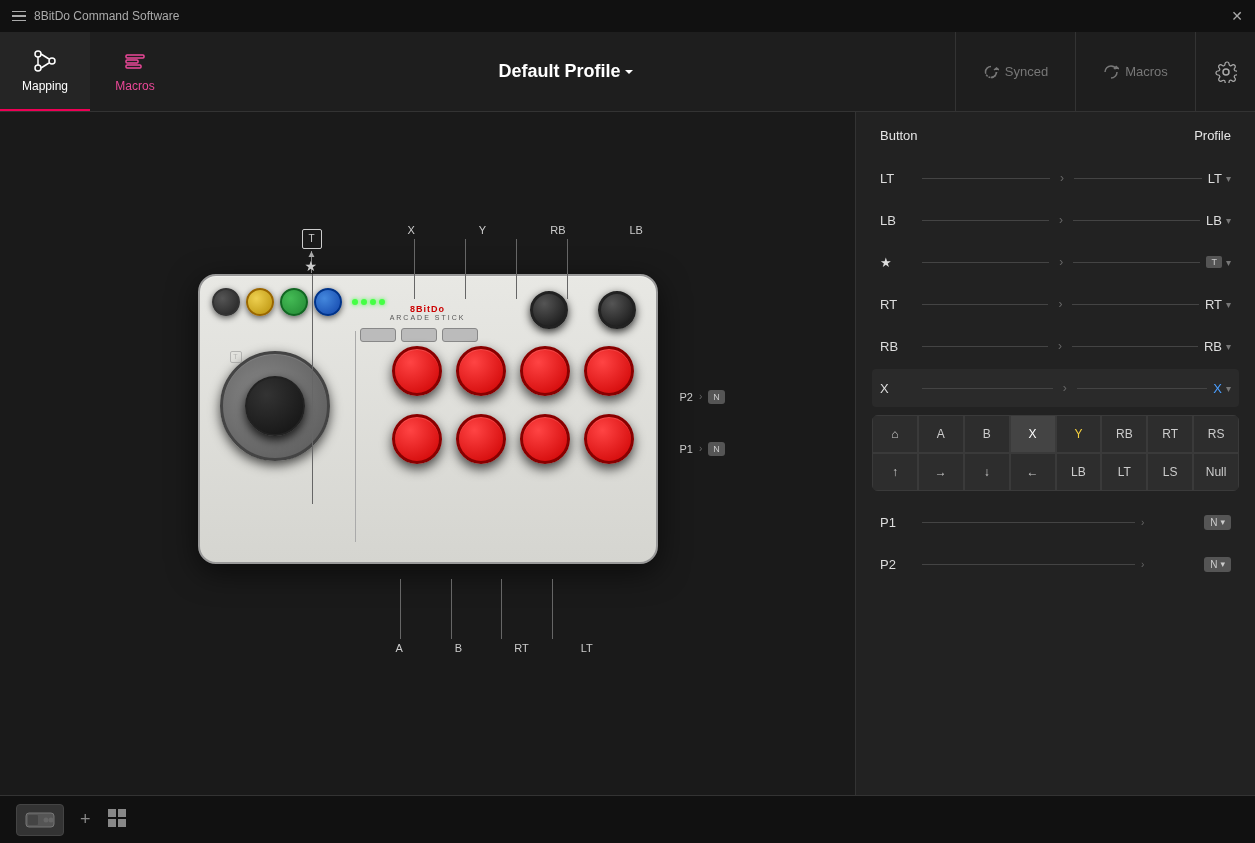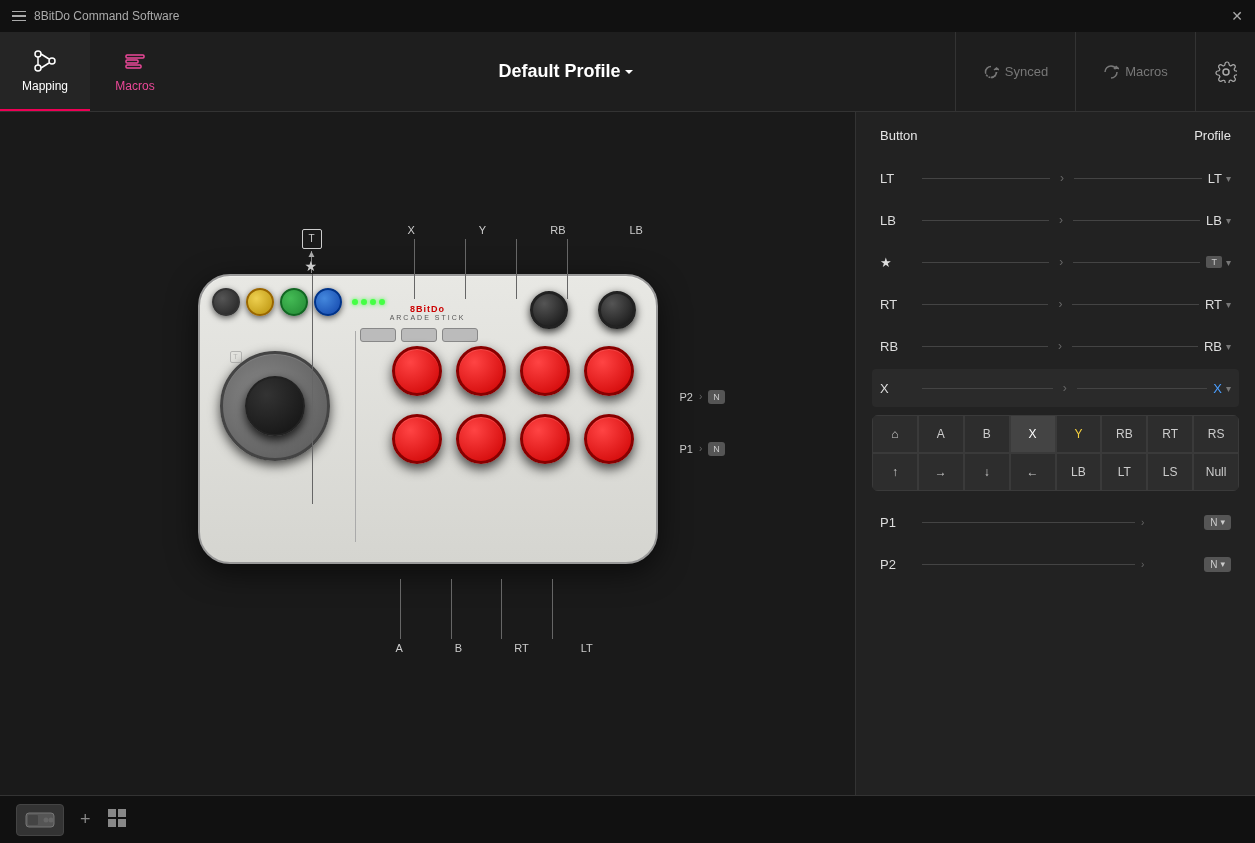--- a/index.html
+++ b/index.html
@@ -149,21 +149,21 @@
     .controller-area {
       position: relative;
       width: 660px;
       height: 500px;
     }
 
     .controller-body {
       position: absolute;
       inset: 0;
       background: linear-gradient(180deg, #e8e8e4 0%, #d5d5d0 100%);
-      border-radius: 32px;
+      border-radius: 18px;
       border: 2px solid #999;
       box-shadow: 0 8px 30px rgba(0,0,0,0.6), inset 0 1px 0 rgba(255,255,255,0.3);
     }
 
     
     .brand-area {
       position: absolute;
       top: 28px;
       left: 50%;
       transform: translateX(-50%);

